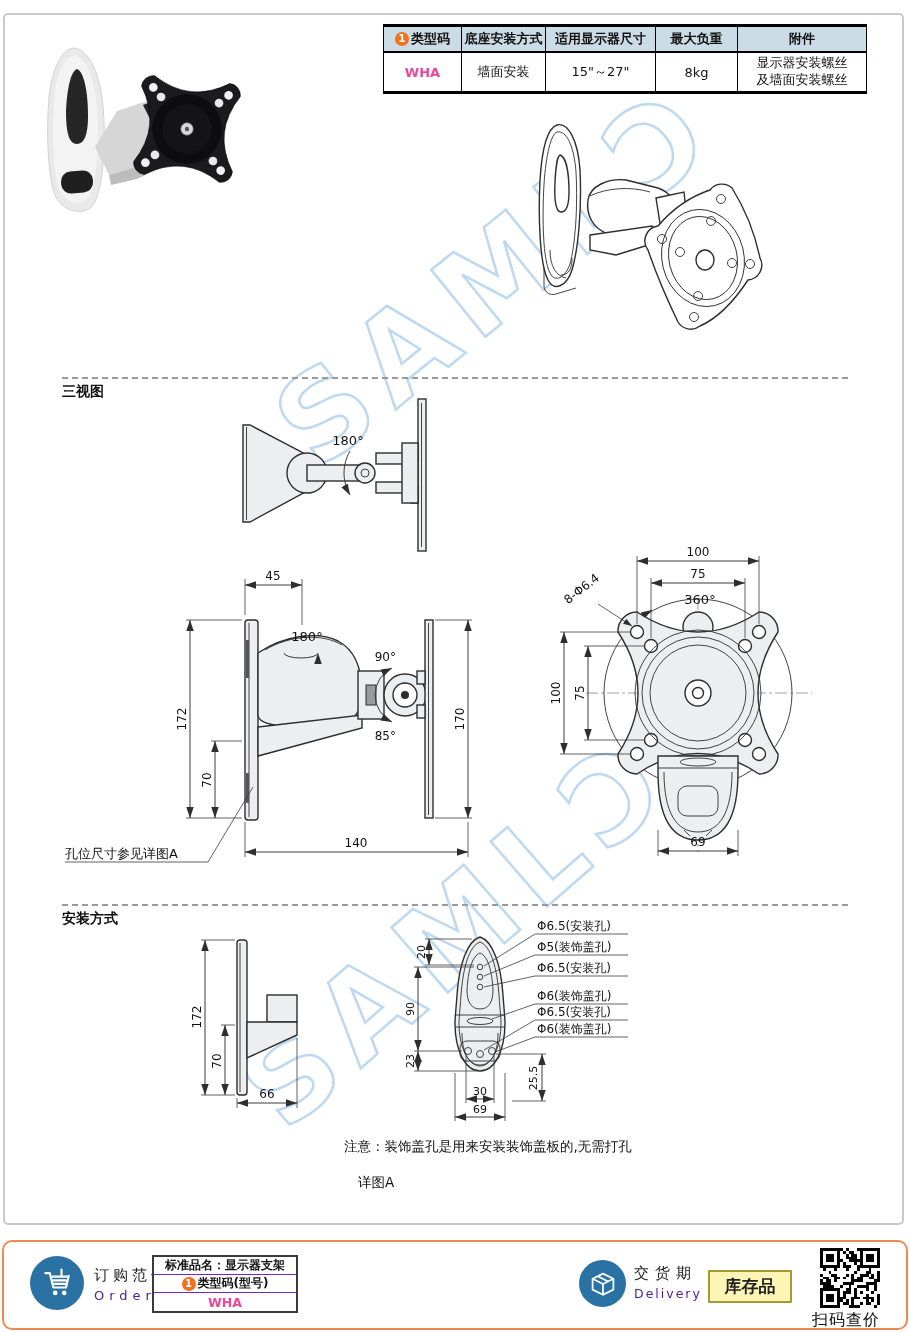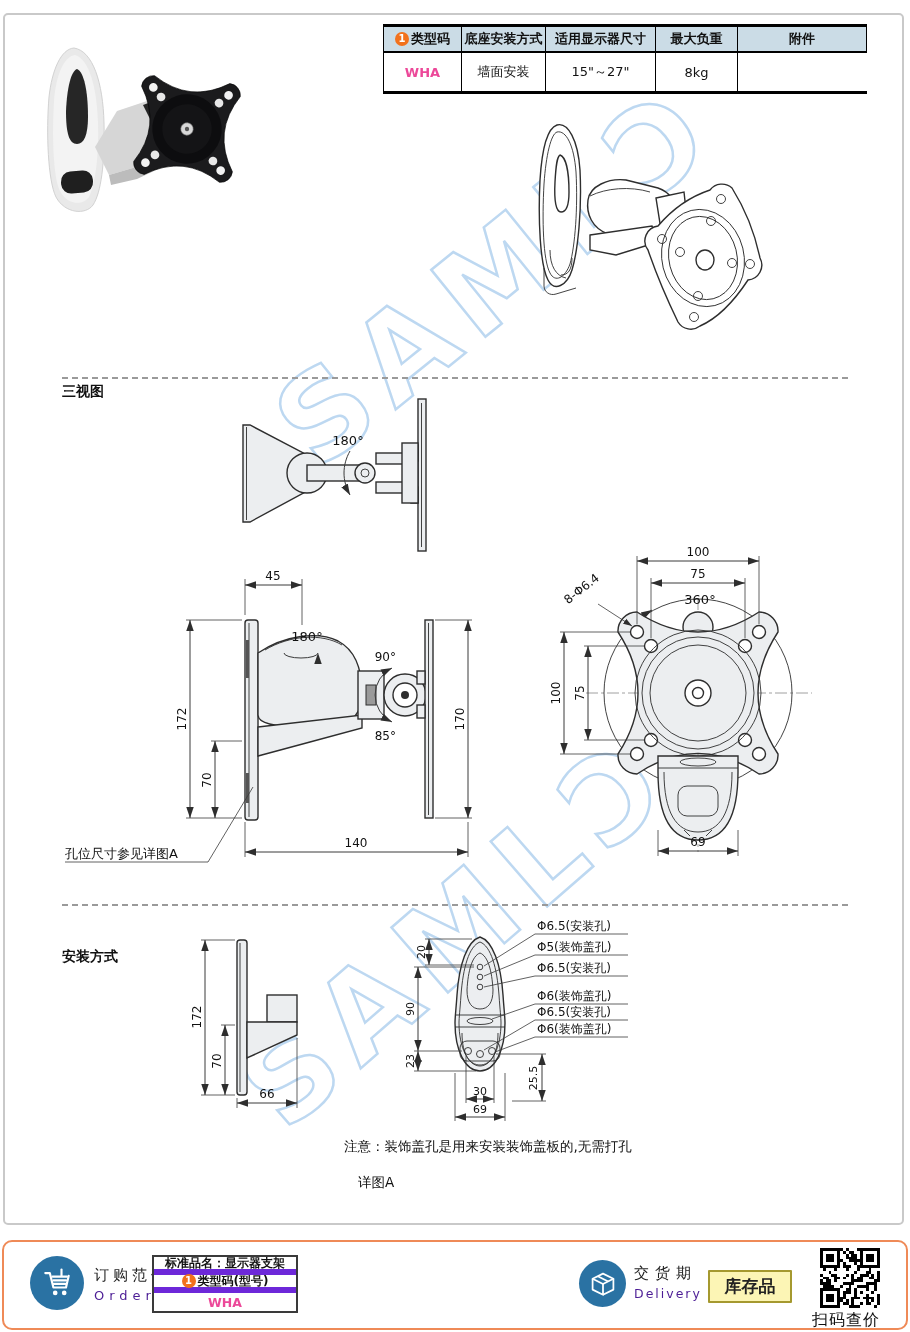--- a/index.html
+++ b/index.html
@@ -38,21 +38,21 @@
   .dim{stroke:#3a3a3a;stroke-width:1;fill:none}
   .ext{stroke:#3a3a3a;stroke-width:0.8;fill:none}
   .cl{stroke:#888;stroke-width:0.8;fill:none;stroke-dasharray:12 3 3 3}
   .dwg{z-index:2}
   
   .footer{left:2px;top:1240px;width:906px;height:90px;border:2px solid #ef8a57;border-radius:10px;background:#fff;z-index:3}
   .blue-circle{border-radius:50%;background:#2a72a3;display:flex;align-items:center;justify-content:center}
   .order-title{font-size:15px;letter-spacing:4px;color:#222}
   .order-sub{font-size:13px;letter-spacing:5px;color:#4c1d95}
   .ptable{width:146px;border:2px solid #3a3a3a;background:#fff;font-size:12px;font-weight:bold;text-align:center}
-  .ptable .r{height:18px;display:flex;align-items:center;justify-content:center;border-bottom:6px solid #6d28d9}
+  .ptable .r{height:18px;display:flex;align-items:center;justify-content:center;border-bottom:1px solid #6d28d9}
   .ptable .r:last-child{border-bottom:none}
   .badge{background:#fcf5b5;border:2px solid #a5992f;border-radius:1px;display:flex;align-items:center;
          justify-content:center;font-size:17px;font-weight:bold;color:#222}
   .qr-caption{font-size:16px;letter-spacing:1px;text-align:left}
 </style>
 </head>
 <body>
 
 <svg width="0" height="0" style="position:absolute" aria-hidden="true">
   <defs>
@@ -76,20 +76,22 @@
     <div class="cell c2">底座安装方式</div>
     <div class="cell c3">适用显示器尺寸</div>
     <div class="cell c4">最大负重</div>
     <div class="cell c5">附件</div>
   </div>
   <div class="drow">
     <div class="cell c1 code-blue">WHA</div>
     <div class="cell c2">墙面安装</div>
     <div class="cell c3">15"～27"</div>
     <div class="cell c4">8kg</div>
+    <div class="cell c5 pre">显示器安装螺丝
+及墙面安装螺丝</div>
   </div>
 </div>
 
 <svg class="abs dwg" style="left:25px;top:25px" width="280" height="265" viewBox="0 0 280 265">
   <g>
     <path d="M49,23 C68,26 78,58 79,98 C80,138 76,168 68,180 C61,190 40,189 31,172 C23,156 21,108 24,72 C27,45 36,24 49,23 Z" fill="#e9e9e9" stroke="#d2d2d2"></path>
     <path d="M50,30 C64,34 72,62 73,98 C74,132 70,160 64,172 C58,181 42,180 35,166 C28,152 27,110 29,76 C31,50 39,31 50,30 Z" fill="#f3f3f3"></path>
     <path d="M52,44 C59,47 63,66 63,92 C63,110 59,119 52,119 C44,119 41,108 41,86 C42,63 46,46 52,44 Z" fill="#262626"></path>
     <rect x="36" y="146" width="32" height="22" rx="10" transform="rotate(-5 52 157)" fill="#1f1f1f"></rect>
   </g>
@@ -277,21 +279,21 @@
   <line class="dim" x1="48" y1="106" x2="48" y2="200" marker-start="url(#arw)" marker-end="url(#arw)"></line>
   <text class="t12" x="44" y="153" text-anchor="middle" transform="rotate(-90 44,153)">75</text>
 
   <line class="ext" x1="118" y1="290" x2="118" y2="316"></line>
     <line class="ext" x1="198" y1="290" x2="198" y2="316"></line>
   <line class="dim" x1="118" y1="311" x2="198" y2="311" marker-start="url(#arw)" marker-end="url(#arw)"></line>
   <text class="t12" x="158" y="306" text-anchor="middle">69</text>
 </svg>
 
 <div class="abs sep" style="top:904px"></div>
-<div class="abs sec-title" style="left:62px;top:948px">安装方式</div>
+<div class="abs sec-title" style="left:62px;top:910px">安装方式</div>
 
 <svg class="abs dwg" style="left:185px;top:925px" width="130" height="195" viewBox="0 0 130 195">
   <g>
     <rect class="out" x="52" y="15" width="10" height="155" rx="3"></rect>
     <line class="thin" x1="55" y1="18" x2="55" y2="167"></line>
     <rect class="out" x="82" y="70" width="30" height="27"></rect>
     <path class="out" d="M62,97 L112,97 L112,110 L62,133 Z"></path>
   </g>
   <line class="ext" x1="50" y1="15" x2="16" y2="15"></line>
     <line class="ext" x1="50" y1="170" x2="16" y2="170"></line>

